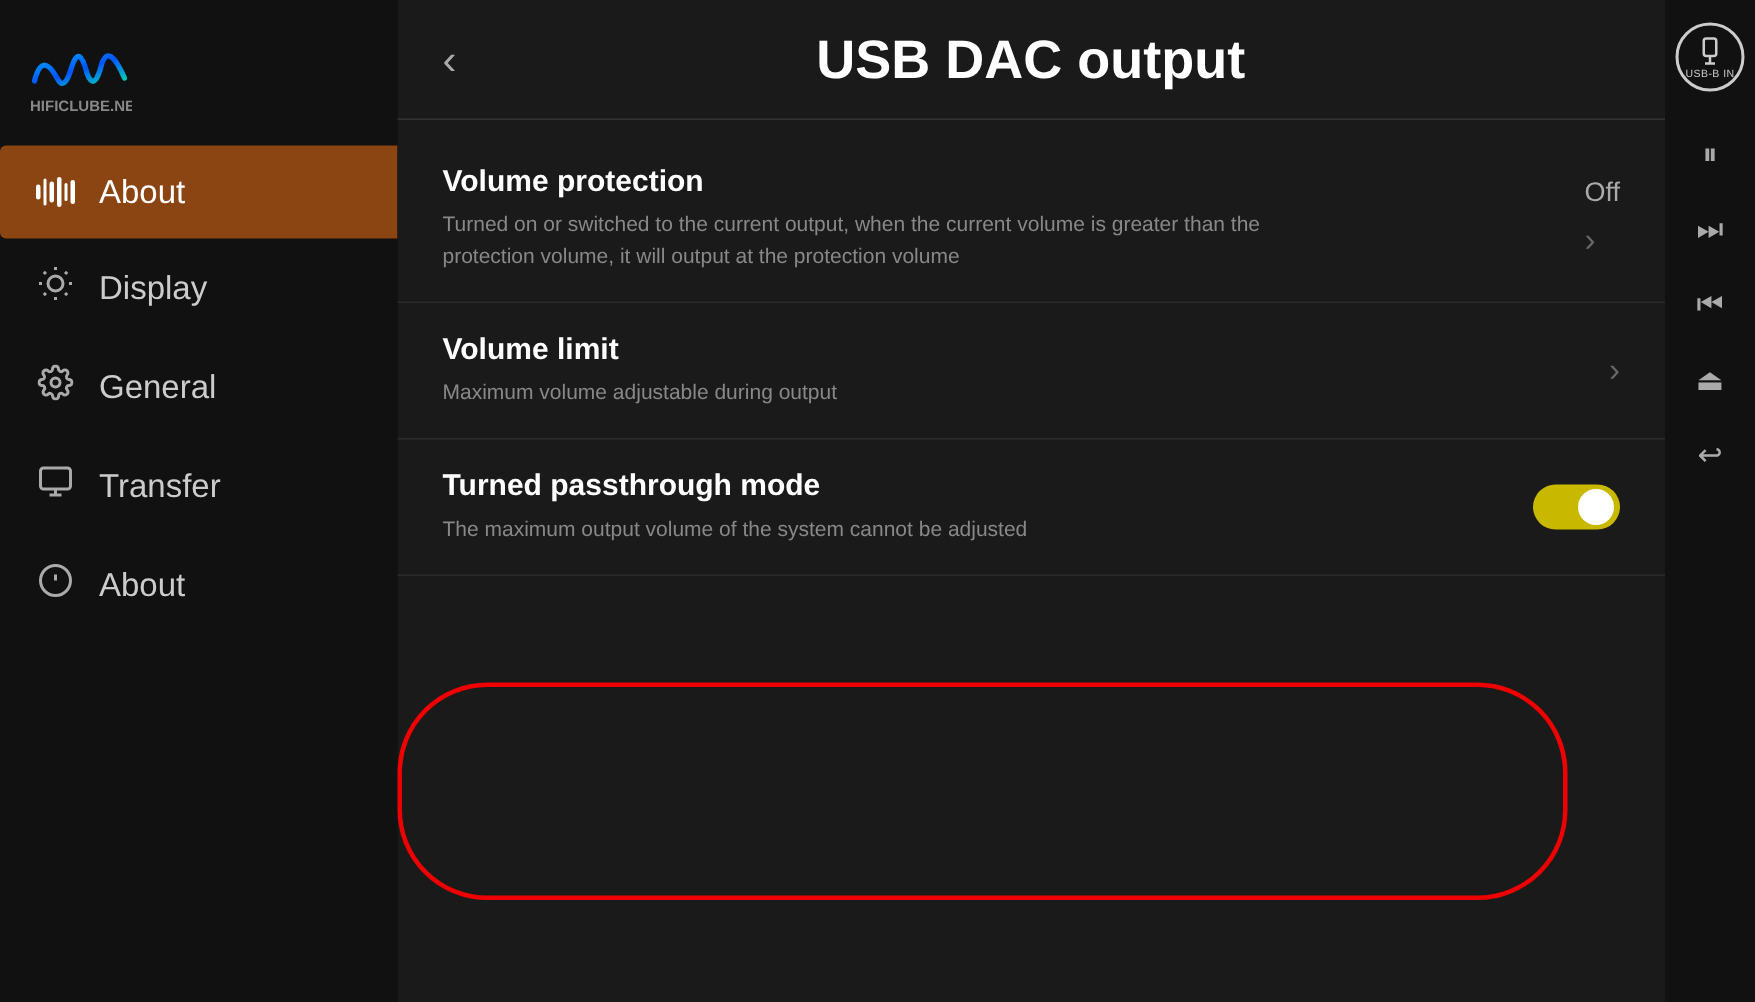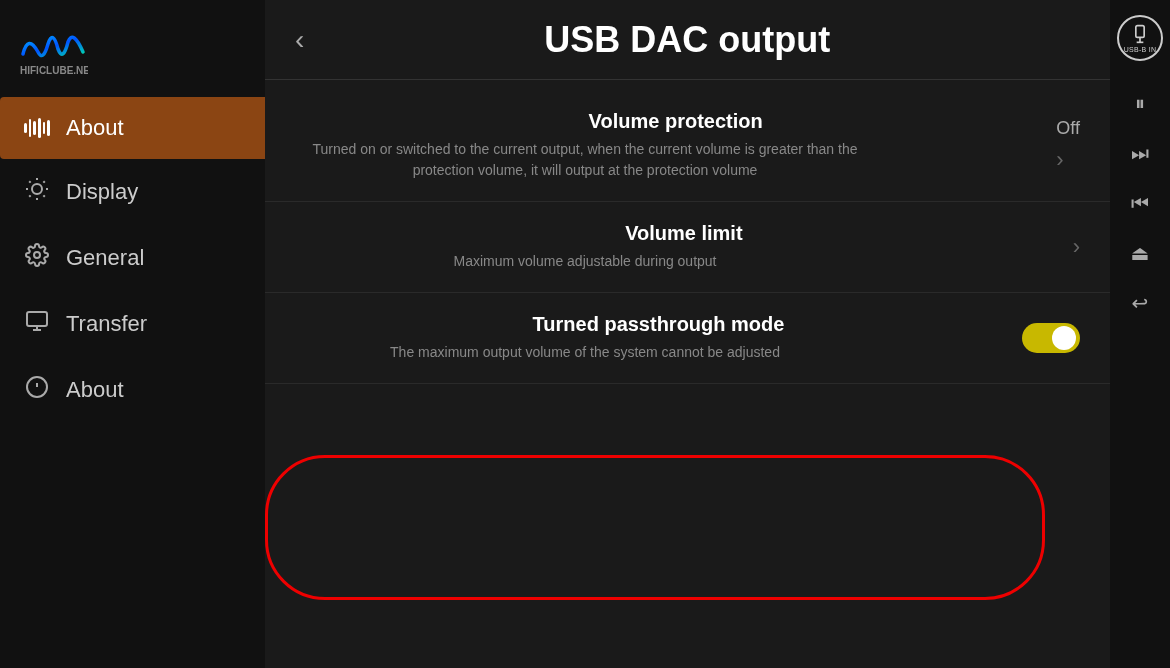--- a/index.html
+++ b/index.html
@@ -117,21 +117,20 @@
       display: flex;
       align-items: center;
       padding: 20px 30px;
       border-bottom: 1px solid #2a2a2a;
       position: relative;
       min-height: 90px;
     }
 
     .setting-text {
       flex: 1;
-      text-align: center;
     }
 
     .setting-title {
       font-size: 20px;
       font-weight: 600;
       color: #fff;
       margin-bottom: 6px;
     }
 
     .setting-desc {

